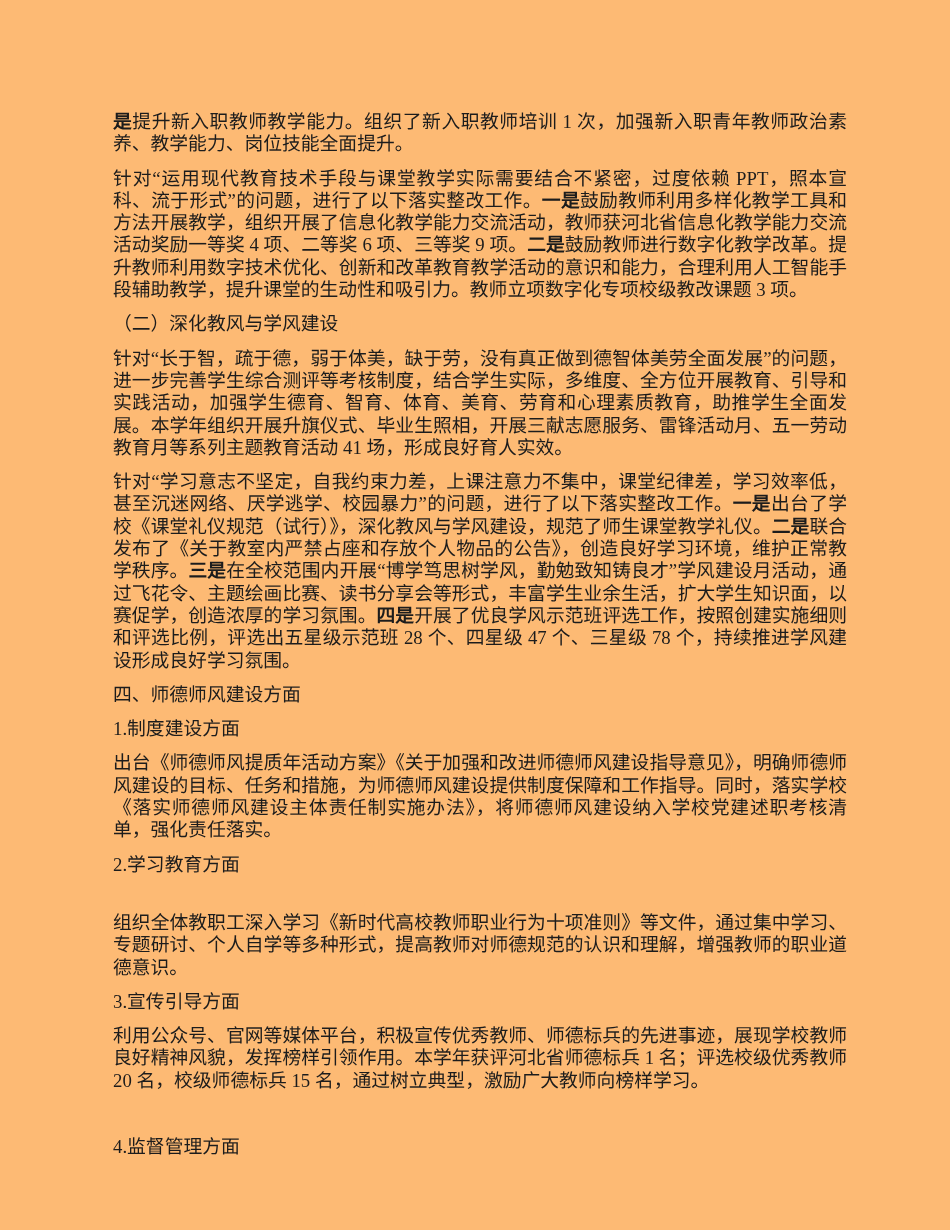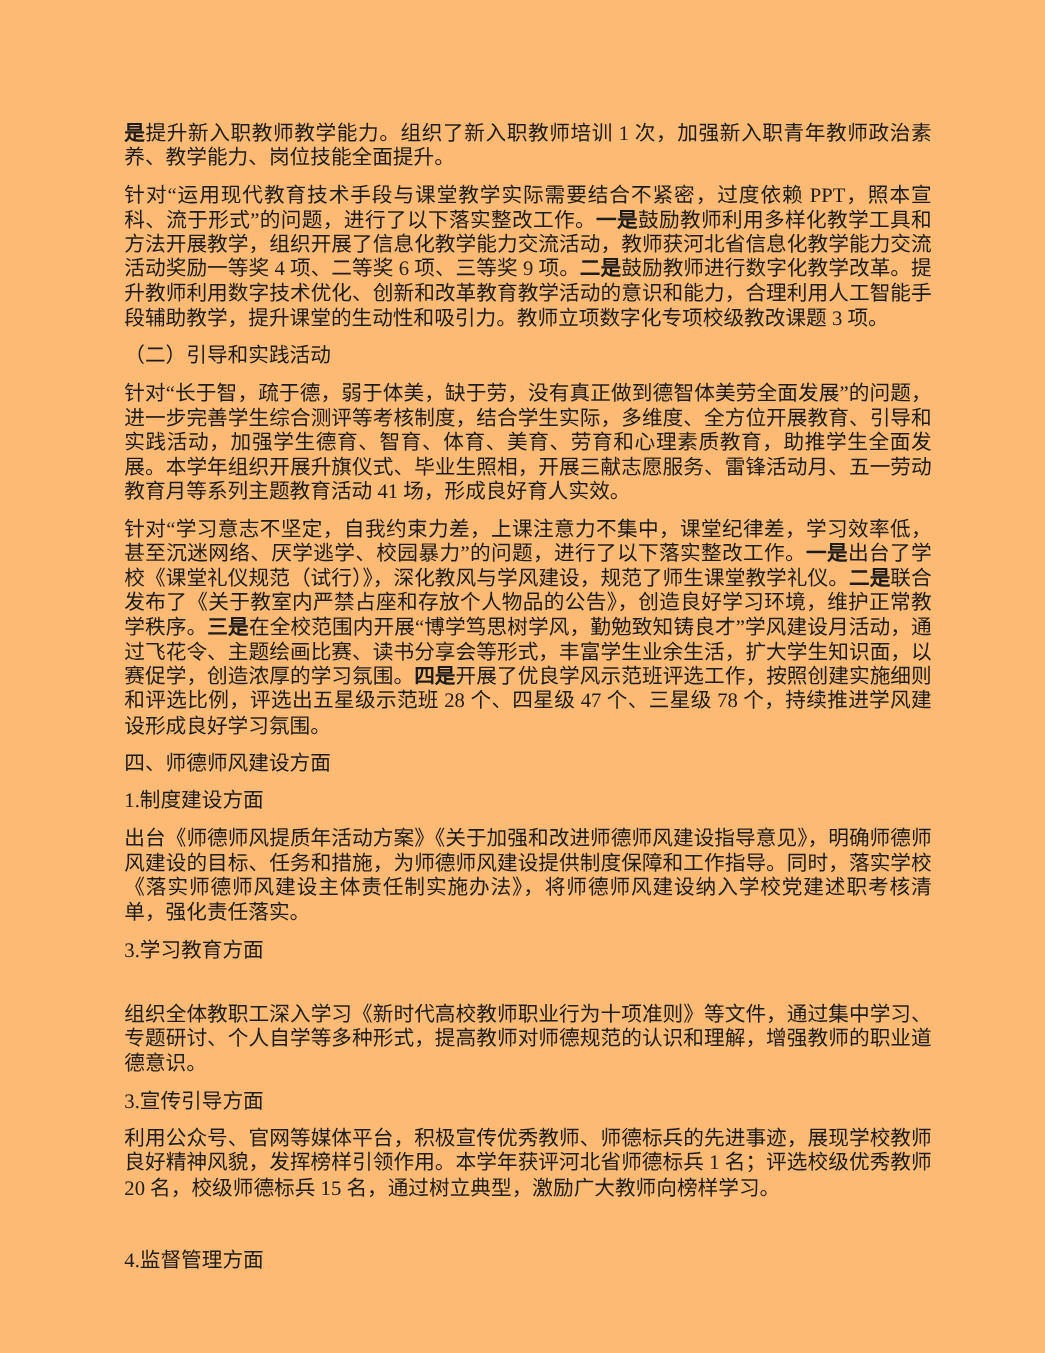--- a/index.html
+++ b/index.html
@@ -37,25 +37,25 @@
     font-weight: bold;
   }
 </style>
 </head>
 <body style="background: rgb(255, 255, 255);">
 
 <div class="page">
   <main class="doc-content">
       <p class="block paragraph" style="color: rgb(28, 28, 28);"><span class="run bold">是</span><span class="run">提升新入职教师教学能力。组织了新入职教师培训 1 次，加强新入职青年教师政治素养、教学能力、岗位技能全面提升。</span></p>
       <p class="block paragraph" style="color: rgb(28, 28, 28);"><span class="run">针对“运用现代教育技术手段与课堂教学实际需要结合不紧密，过度依赖 PPT，照本宣科、流于形式”的问题，进行了以下落实整改工作。</span><span class="run bold">一是</span><span class="run">鼓励教师利用多样化教学工具和方法开展教学，组织开展了信息化教学能力交流活动，教师获河北省信息化教学能力交流活动奖励一等奖 4 项、二等奖 6 项、三等奖 9 项。</span><span class="run bold">二是</span><span class="run">鼓励教师进行数字化教学改革。提升教师利用数字技术优化、创新和改革教育教学活动的意识和能力，合理利用人工智能手段辅助教学，提升课堂的生动性和吸引力。教师立项数字化专项校级教改课题 3 项。</span></p>
-      <p class="block heading" style="color: rgb(28, 28, 28);"><span class="run">（二）引导和实践活动</span></p>
+      <p class="block heading" style="color: rgb(28, 28, 28);"><span class="run">（二）深化教风与学风建设</span></p>
       <p class="block paragraph" style="color: rgb(28, 28, 28);"><span class="run">针对“长于智，疏于德，弱于体美，缺于劳，没有真正做到德智体美劳全面发展”的问题，进一步完善学生综合测评等考核制度，结合学生实际，多维度、全方位开展教育、引导和实践活动，加强学生德育、智育、体育、美育、劳育和心理素质教育，助推学生全面发展。本学年组织开展升旗仪式、毕业生照相，开展三献志愿服务、雷锋活动月、五一劳动教育月等系列主题教育活动 41 场，形成良好育人实效。</span></p>
       <p class="block paragraph" style="color: rgb(28, 28, 28);"><span class="run">针对“学习意志不坚定，自我约束力差，上课注意力不集中，课堂纪律差，学习效率低，甚至沉迷网络、厌学逃学、校园暴力”的问题，进行了以下落实整改工作。</span><span class="run bold">一是</span><span class="run">出台了学校《课堂礼仪规范（试行）》，深化教风与学风建设，规范了师生课堂教学礼仪。</span><span class="run bold">二是</span><span class="run">联合发布了《关于教室内严禁占座和存放个人物品的公告》，创造良好学习环境，维护正常教学秩序。</span><span class="run bold">三是</span><span class="run">在全校范围内开展“博学笃思树学风，勤勉致知铸良才”学风建设月活动，通过飞花令、主题绘画比赛、读书分享会等形式，丰富学生业余生活，扩大学生知识面，以赛促学，创造浓厚的学习氛围。</span><span class="run bold">四是</span><span class="run">开展了优良学风示范班评选工作，按照创建实施细则和评选比例，评选出五星级示范班 28 个、四星级 47 个、三星级 78 个，持续推进学风建设形成良好学习氛围。</span></p>
       <p class="block heading" style="color: rgb(28, 28, 28);"><span class="run">四、师德师风建设方面</span></p>
       <p class="block heading" style="color: rgb(28, 28, 28);"><span class="run">1.制度建设方面</span></p>
       <p class="block paragraph" style="color: rgb(28, 28, 28);"><span class="run">出台《师德师风提质年活动方案》《关于加强和改进师德师风建设指导意见》，明确师德师风建设的目标、任务和措施，为师德师风建设提供制度保障和工作指导。同时，落实学校《落实师德师风建设主体责任制实施办法》，将师德师风建设纳入学校党建述职考核清单，强化责任落实。</span></p>
-      <p class="block heading" style="color: rgb(28, 28, 28);"><span class="run">3.学习教育方面</span></p>
+      <p class="block heading" style="color: rgb(28, 28, 28);"><span class="run">2.学习教育方面</span></p>
       <p class="block paragraph" style="color: rgb(28, 28, 28); margin-top: 36px;"><span class="run">组织全体教职工深入学习《新时代高校教师职业行为十项准则》等文件，通过集中学习、专题研讨、个人自学等多种形式，提高教师对师德规范的认识和理解，增强教师的职业道德意识。</span></p>
       <p class="block heading" style="color: rgb(28, 28, 28);"><span class="run">3.宣传引导方面</span></p>
       <p class="block paragraph" style="color: rgb(28, 28, 28);"><span class="run">利用公众号、官网等媒体平台，积极宣传优秀教师、师德标兵的先进事迹，展现学校教师良好精神风貌，发挥榜样引领作用。本学年获评河北省师德标兵 1 名；评选校级优秀教师 20 名，校级师德标兵 15 名，通过树立典型，激励广大教师向榜样学习。</span></p>
       <p class="block heading" style="color: rgb(28, 28, 28); margin-top: 44px;"><span class="run">4.监督管理方面</span></p>
     </main>
 </div>
 
 </body></html>

